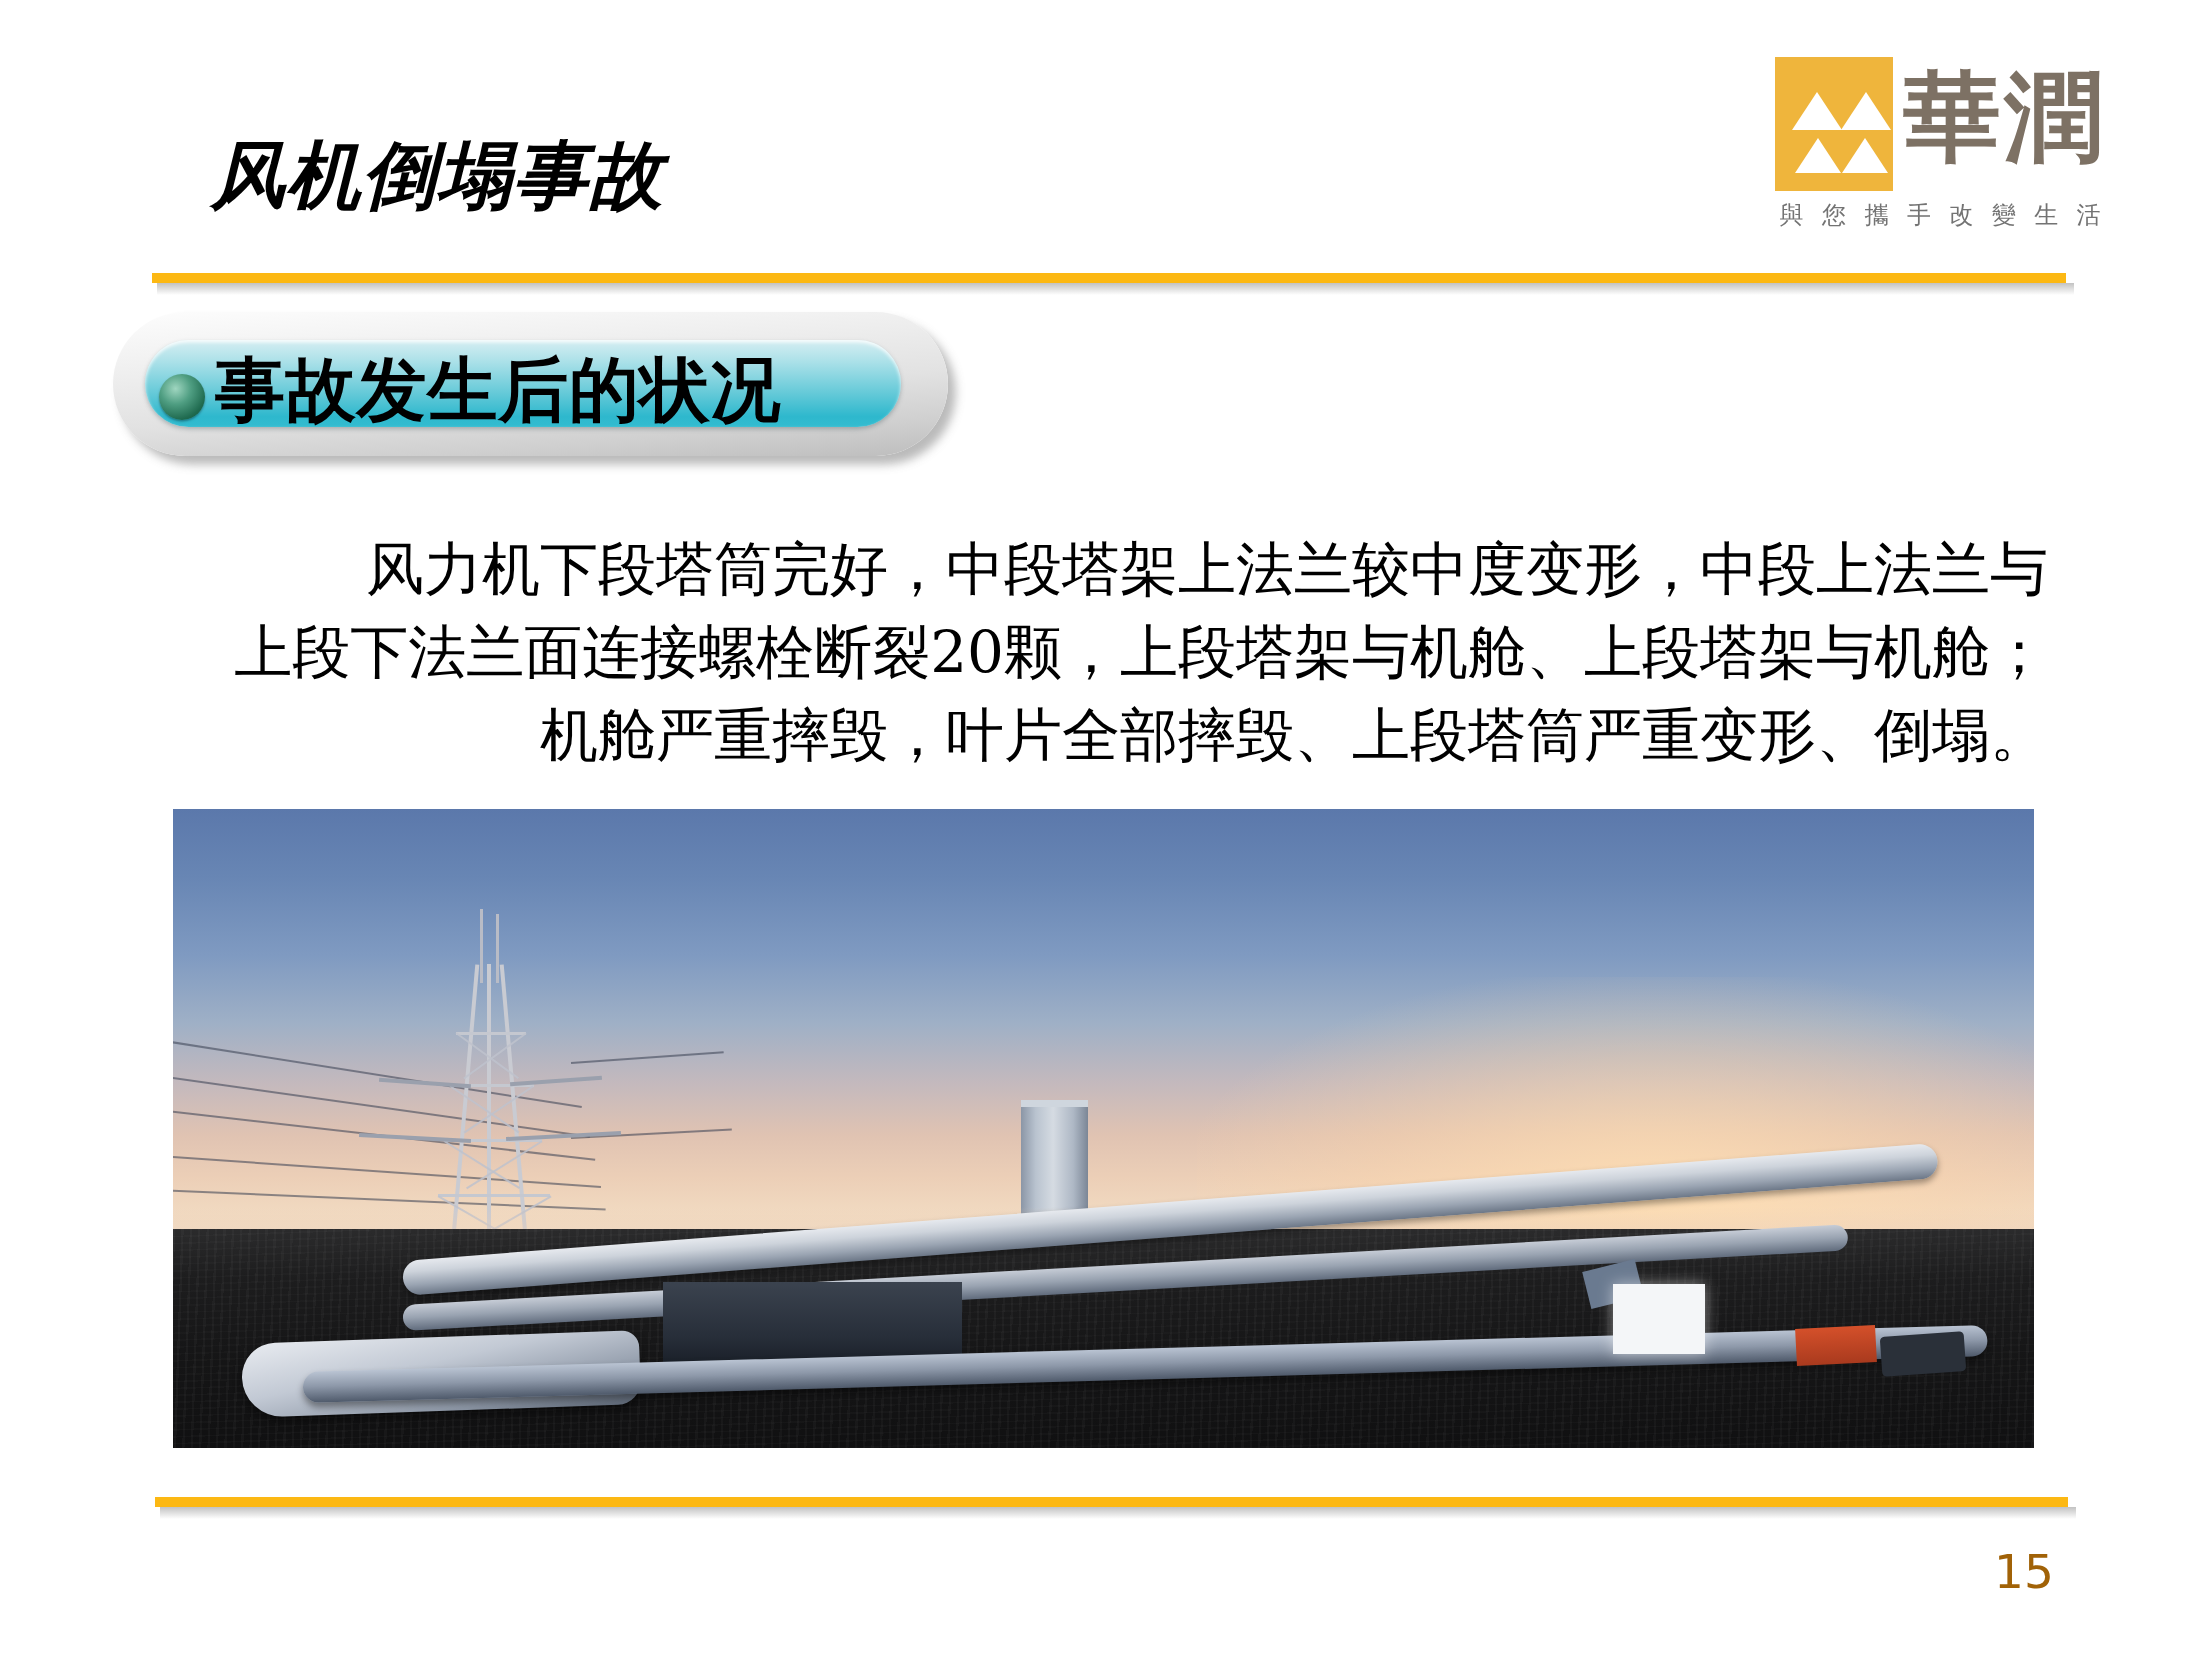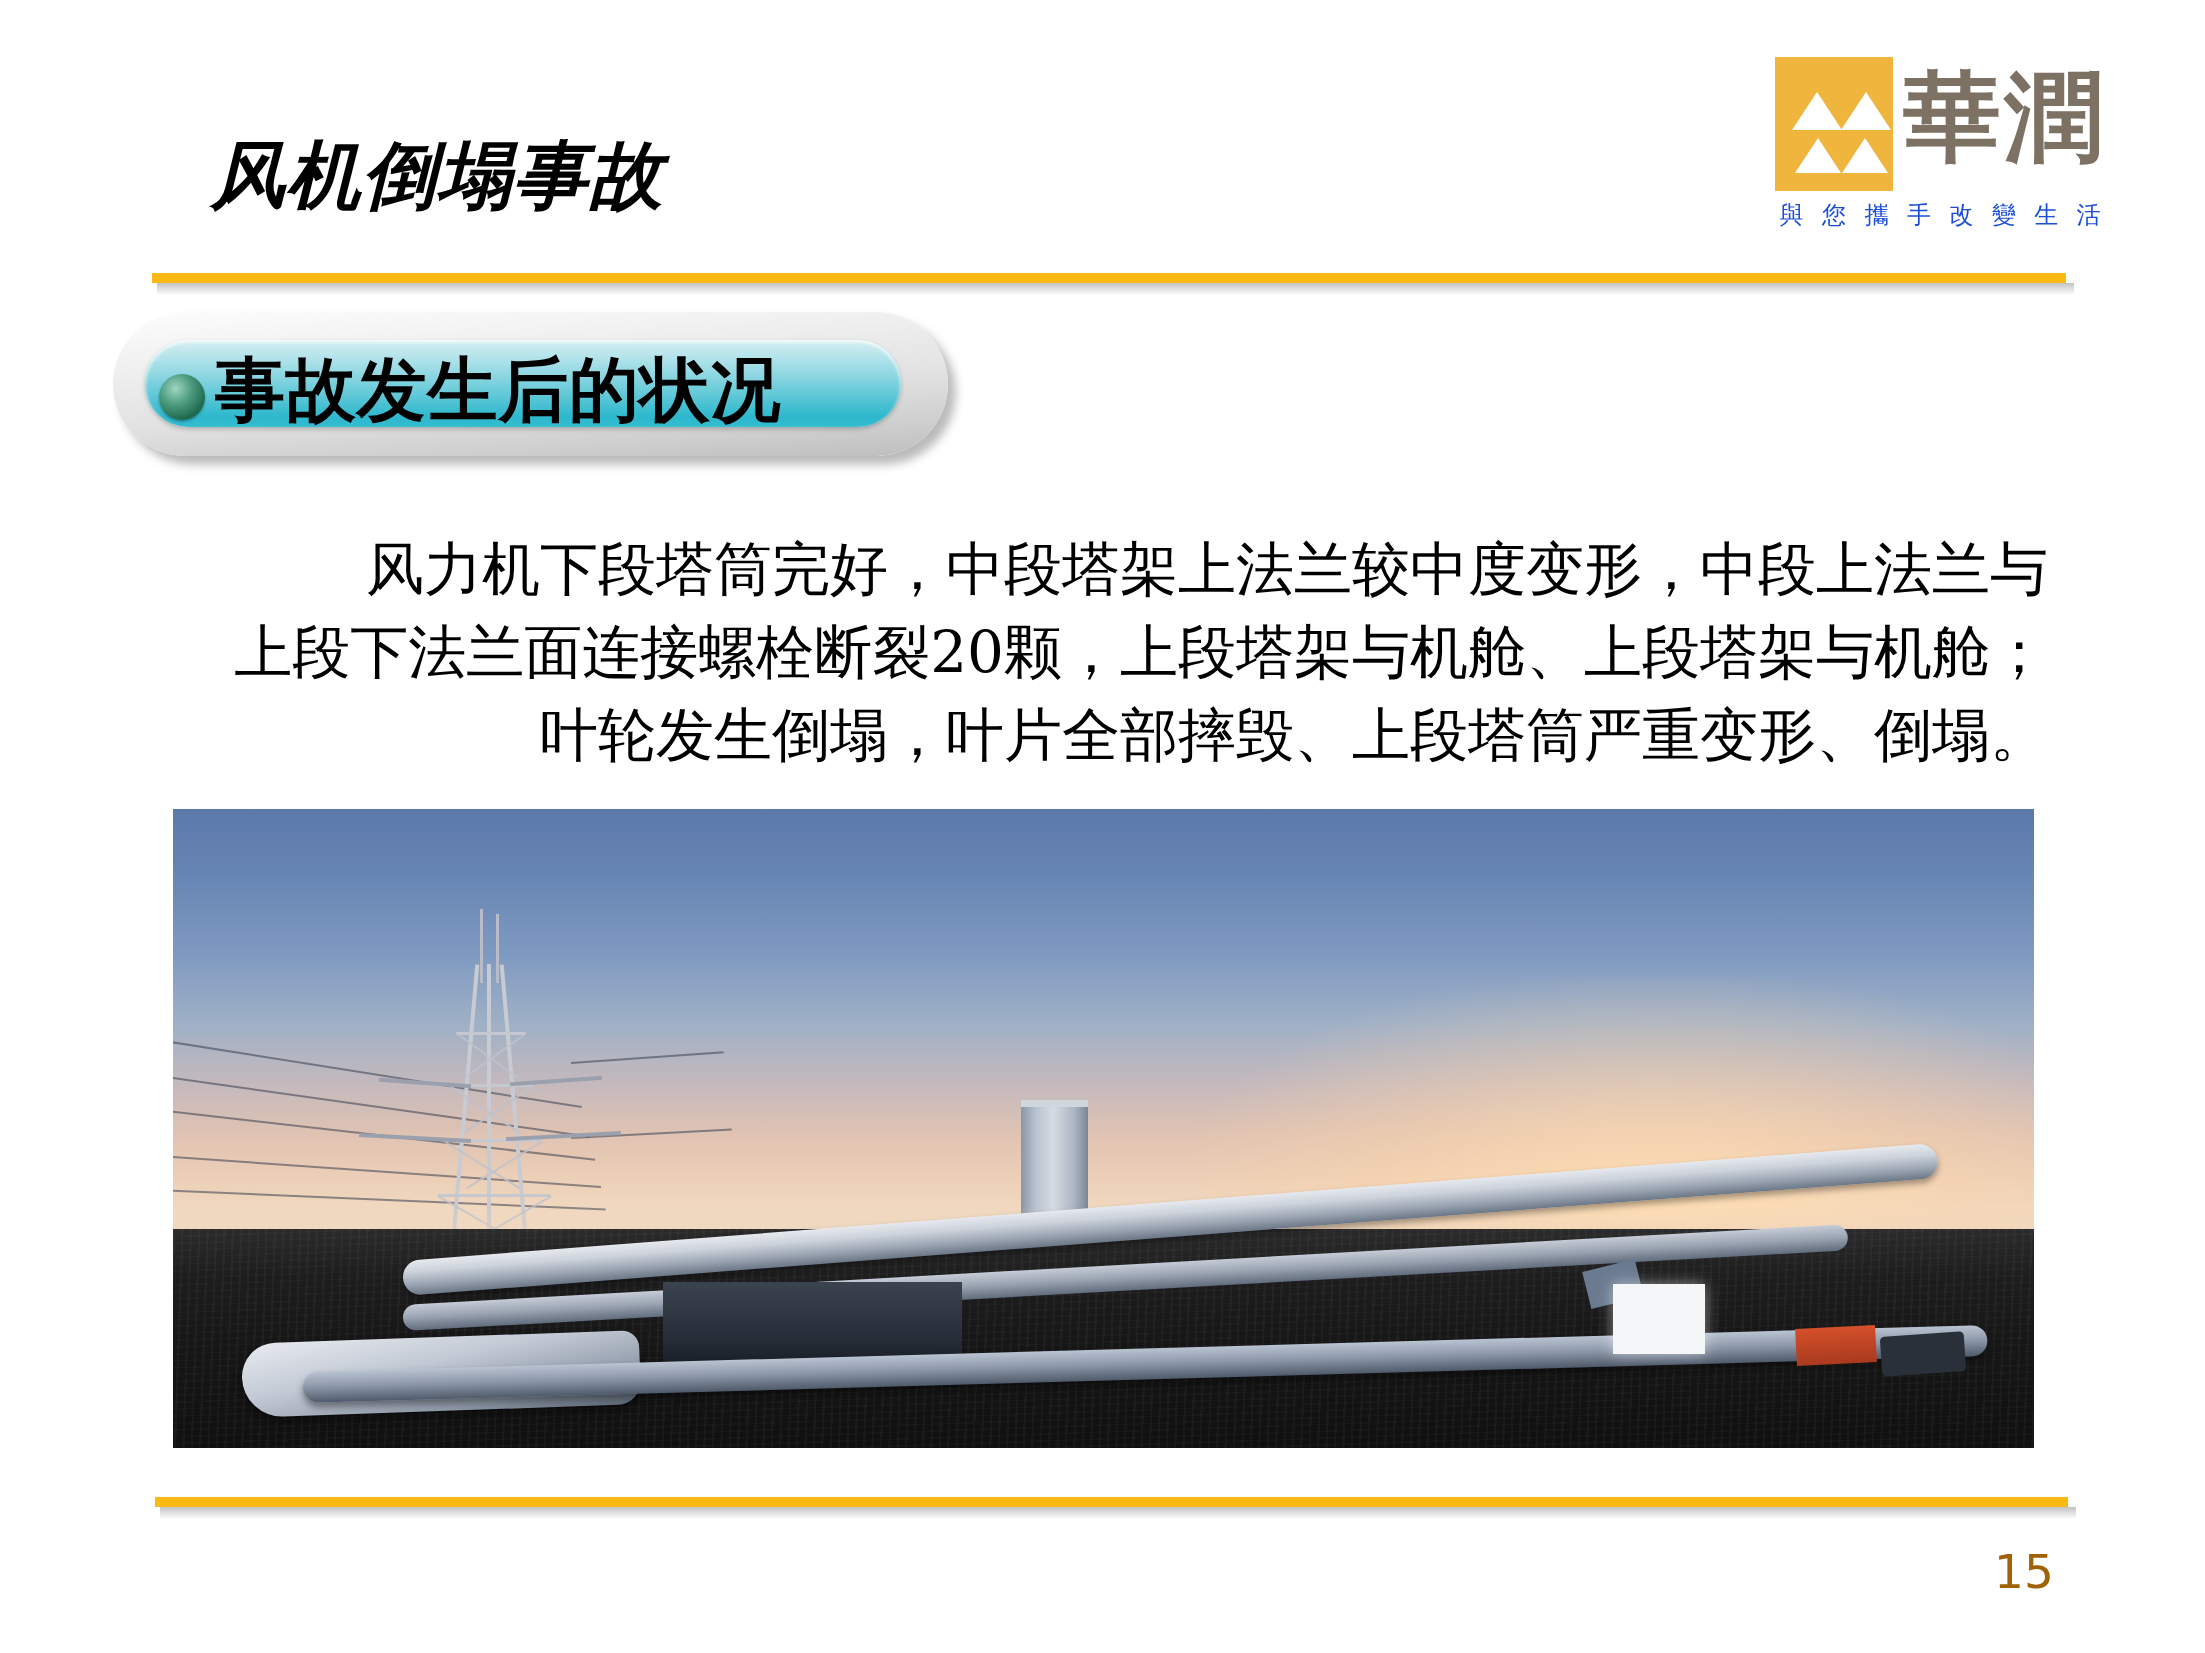--- a/index.html
+++ b/index.html
@@ -66,21 +66,21 @@
     line-height: 113px;
     letter-spacing: 3.1px;
     white-space: nowrap;
     font-weight: 700;
   }
   #logo-tagline {
     position: absolute;
     left: 4.6px;
     top: 142px;
     width: 299px;
-    color: #1d4ed8;
+    color: #737373;
     font-family: "DejaVu Sans", "Liberation Sans", sans-serif;
     font-size: 24px;
     letter-spacing: 5.4px;
     white-space: nowrap;
     text-align: center;
   }
 
   
   #slide-title {
     position: absolute;
@@ -433,21 +433,21 @@
   <div id="section-callout">
     <div id="section-callout-inner">
       <span id="section-bullet-icon"></span>
       <span id="section-callout-label">事故发生后的状况</span>
     </div>
   </div>
 
   <div id="body-text">
     <span class="line">风力机下段塔筒完好，中段塔架上法兰较中度变形，中段上法兰与</span>
     <span class="line">上段下法兰面连接螺栓断裂20颗，上段塔架与机舱、上段塔架与机舱；</span>
-    <span class="line">叶轮发生倒塌，叶片全部摔毁、上段塔筒严重变形、倒塌。</span>
+    <span class="line">机舱严重摔毁，叶片全部摔毁、上段塔筒严重变形、倒塌。</span>
   </div>
 
   <div id="accident-photo">
     <div id="photo-sky"></div>
     <div id="photo-sky-glow"></div>
 
     <div class="power-line" style="left:-15.3px; top:230px; width:429px; transform: rotate(9deg);"></div>
     <div class="power-line" style="left:-15.3px; top:266px; width:436px; transform: rotate(8deg);"></div>
     <div class="power-line" style="left:-15.3px; top:300px; width:440px; transform: rotate(6.5deg);"></div>
     <div class="power-line" style="left:-15.3px; top:346px; width:444px; transform: rotate(4deg);"></div>

